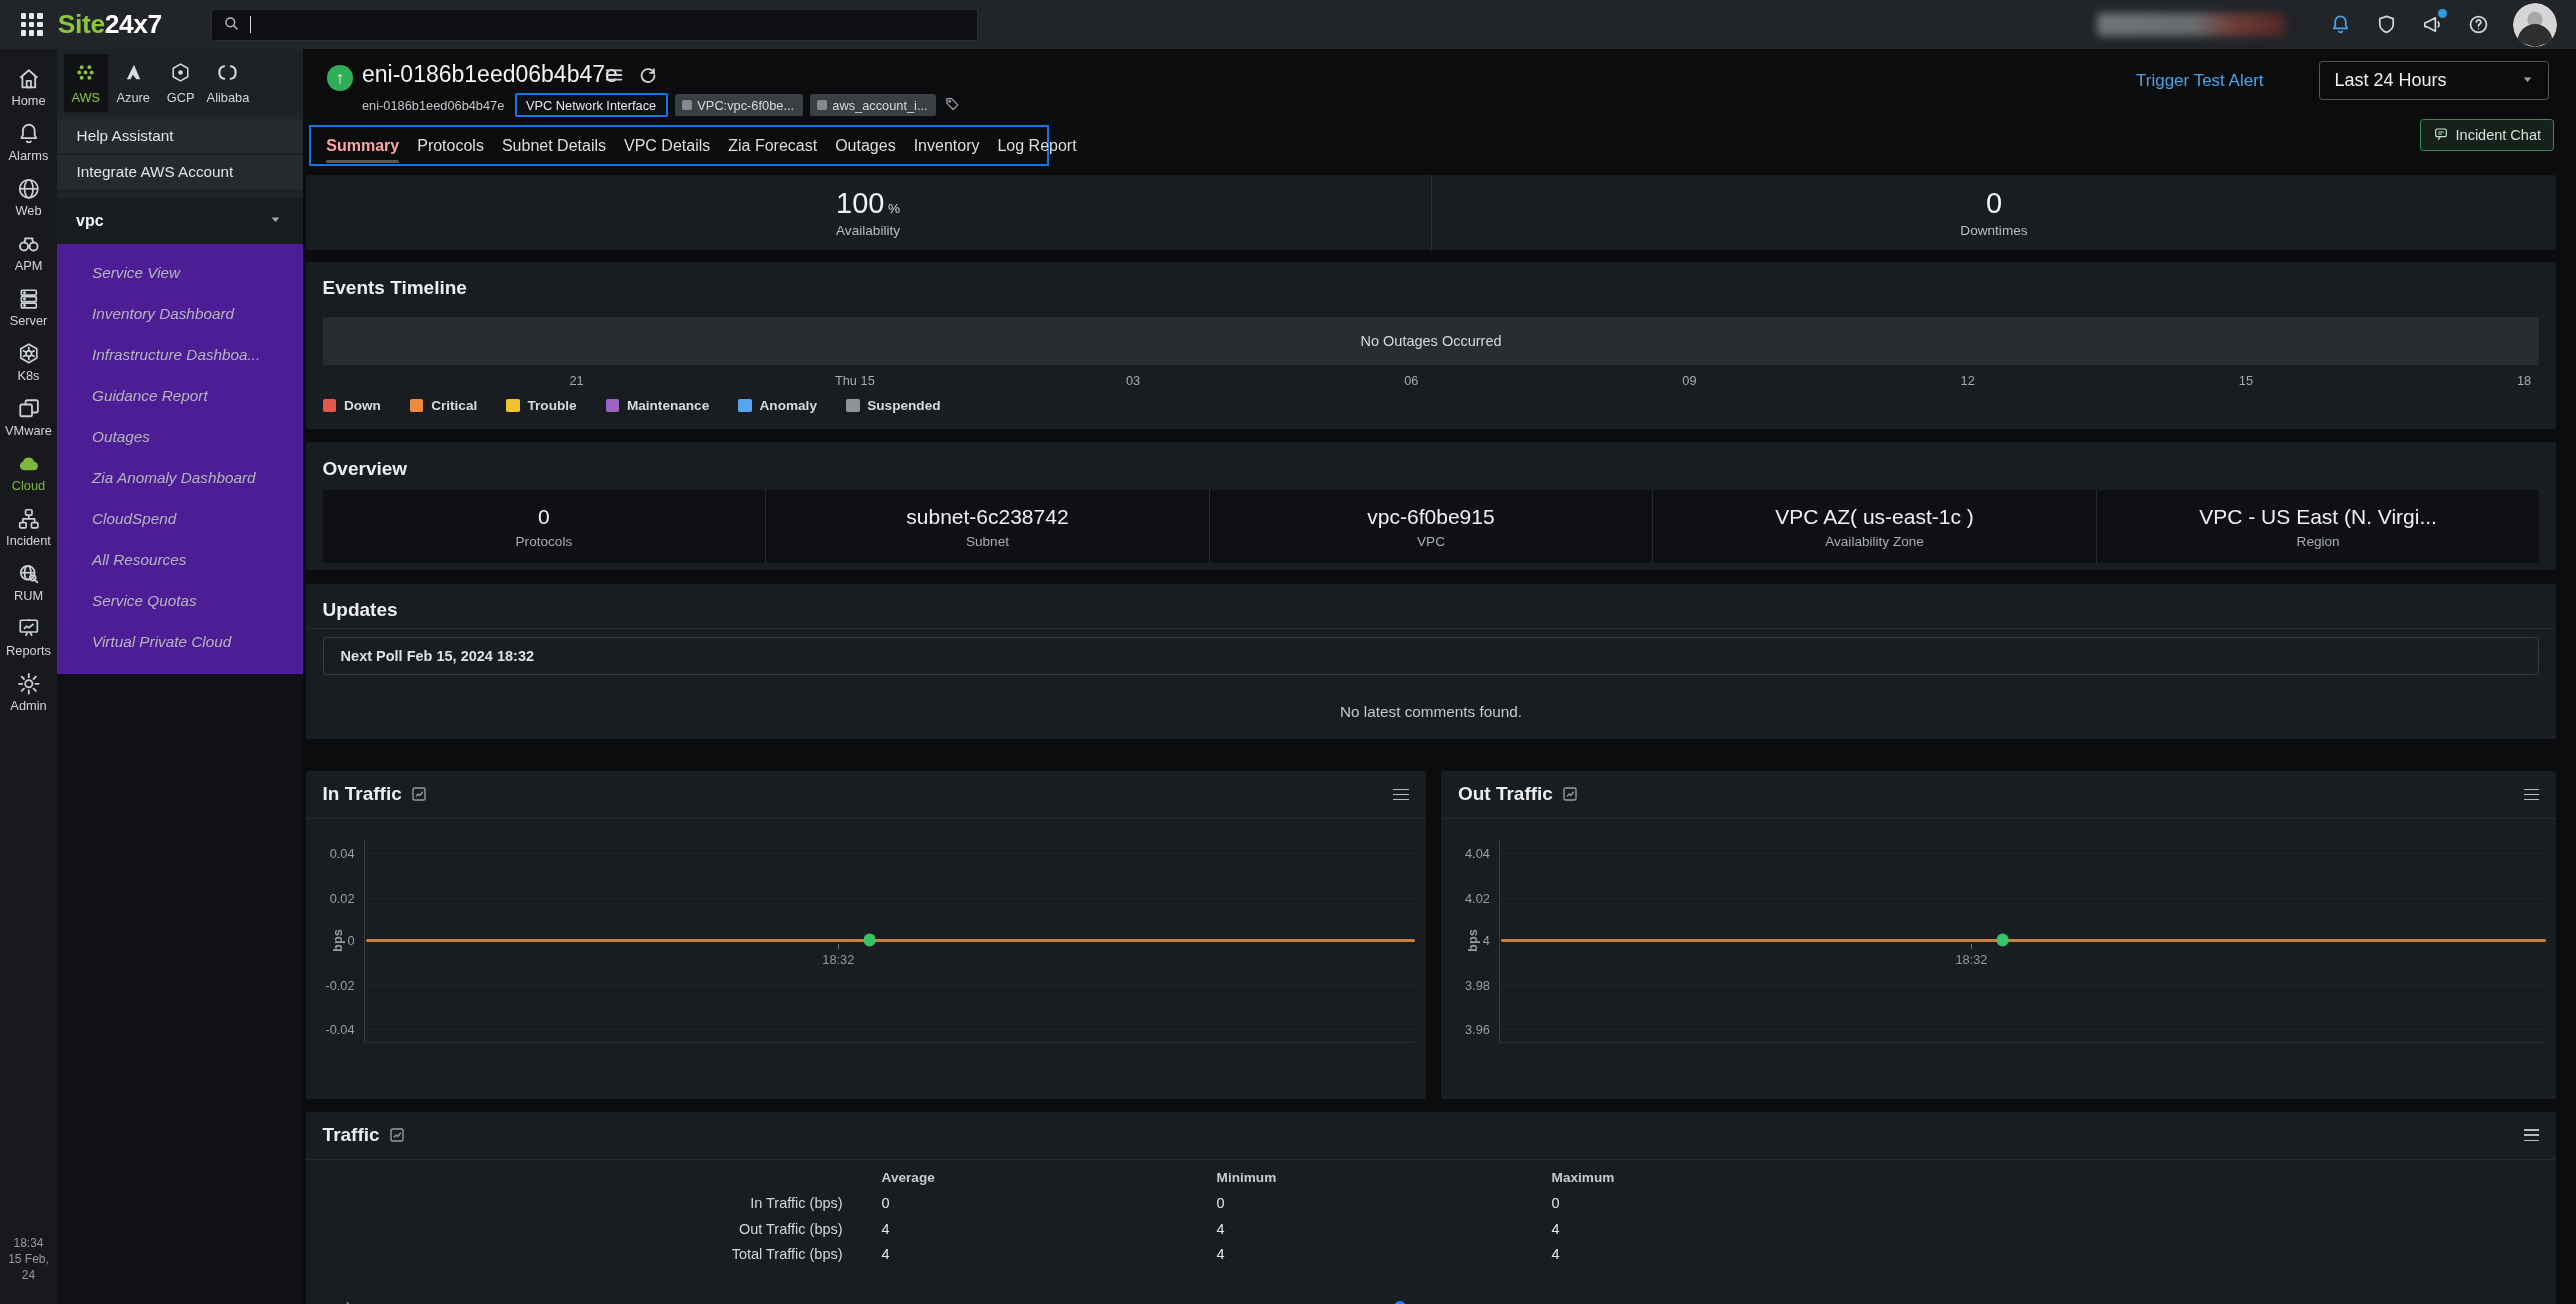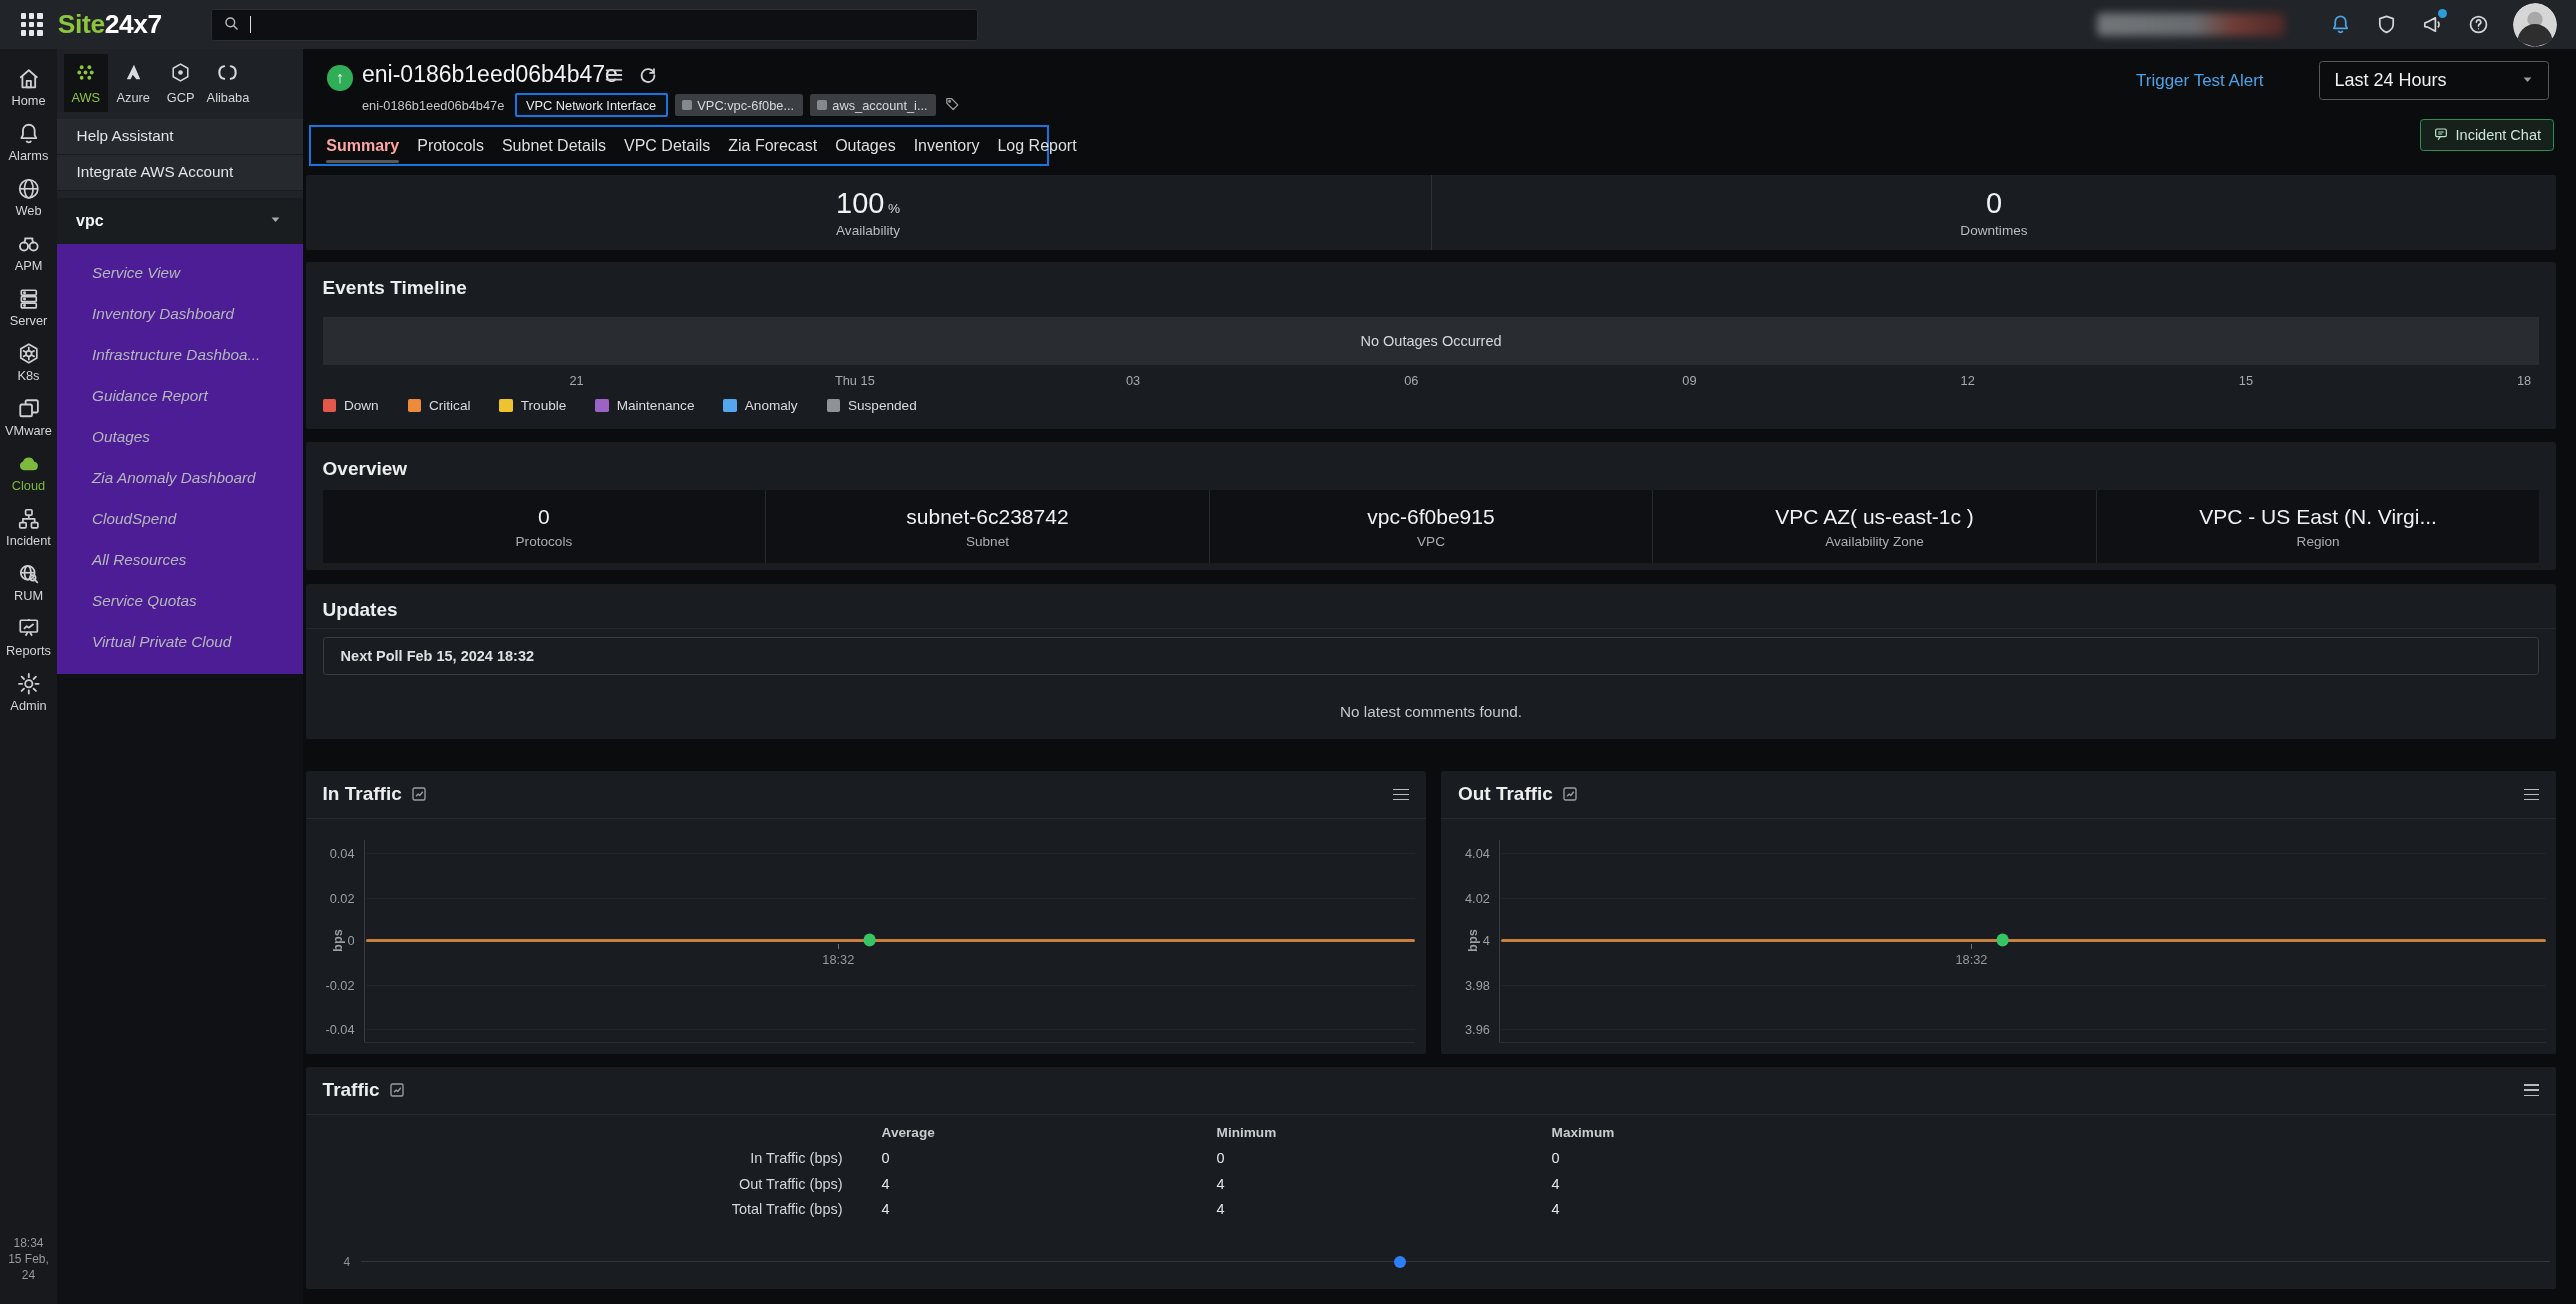--- a/index.html
+++ b/index.html
@@ -93,40 +93,40 @@
   .stat-val .unit { font-size:13.6px; color:#d9dadc; margin-left:3.4px; }
   .stat-lab { font-size:13.6px; color:#b9bcbf; }
 
   
   .events { margin-top:12px; height:167px; }
   .sec-title { position:absolute; left:17px; top:15.3px; font-size:19px; font-weight:700; color:#eceded; }
   .ev-band { position:absolute; left:17px; top:55px; right:17px; height:48px; background:#292d32; display:flex; align-items:center; justify-content:center; font-size:14.5px; color:#d6d8da; }
   .ev-ticks { position:absolute; left:17px; top:111px; right:17px; height:17px; }
   .ev-ticks span { position:absolute; transform:translateX(-50%); font-size:12.8px; color:#a7aaae; }
   .legend { position:absolute; left:17px; top:136px; display:flex; gap:29px; }
-  .lg-item { display:flex; align-items:center; gap:7.7px; font-size:13.6px; color:#d9dadc; }
+  .lg-item { display:flex; align-items:center; gap:7.7px; font-size:13.6px; color:#d9dadc;font-weight:bold; }
   .lg-item i { width:13.6px; height:13.6px; border-radius:1.7px; }
 
   
   .overview { margin-top:13.6px; height:128px; }
   .ov-strip { position:absolute; left:17px; top:48px; right:17px; height:73px; background:#0e1013; border-radius:1.7px; display:flex; }
   .ov-col { flex:1; display:flex; flex-direction:column; align-items:center; justify-content:center; gap:5.1px; }
   .ov-col + .ov-col { border-left:0.9px solid #26292d; }
   .ov-val { font-size:21px; color:#eff0f2; }
   .ov-lab { font-size:13.6px; color:#a9acb0; }
 
   
   .updates { margin-top:13.6px; height:155px; }
   .upd-div { position:absolute; left:0; top:44px; right:0; height:0.9px; background:#26292e; }
   .poll-box { position:absolute; left:17px; top:53px; right:17px; height:38px; border:0.9px solid #383b40; border-radius:3.4px; display:flex; align-items:center; padding-left:17px; font-size:14.5px; font-weight:700; color:#dfe0e2; }
   .upd-empty { position:absolute; left:0; top:119px; width:100%; text-align:center; font-size:15.3px; color:#c7c9cb; }
 
   
   .charts-row { display:flex; gap:15.3px; margin:32px 19.6px 0 2.6px; }
-  .chart-card { background:#191c20; border-radius:2.6px; position:relative; height:283px; }
+  .chart-card { background:#191c20; border-radius:2.6px; position:relative; height:328px; }
   .chart-card.left { flex:0 0 1120px; }
   .chart-card.right { flex:1; }
   .chart-head { position:absolute; left:0; top:0; right:0; height:48px; border-bottom:0.9px solid #26292e; display:flex; align-items:center; padding:0 17px; gap:8.5px; }
   .chart-title { font-size:19px; font-weight:700; color:#eceded; }
   .exp-ic { color:#9a9da1; cursor:pointer; display:flex; }
   .exp-ic svg { width:18px; height:18px; }
   .menu-ic { margin-left:auto; cursor:pointer; display:flex; flex-direction:column; gap:3.4px; }
   .menu-ic i { width:15.3px; height:1.7px; background:#b9bcbf; }
   .plot { position:absolute; left:0; top:72px; right:10.2px; height:200px; }
   .ylabels span { position:absolute; left:0; width:49px; text-align:right; transform:translateY(-50%); font-size:12.8px; color:#9b9ea2; }

